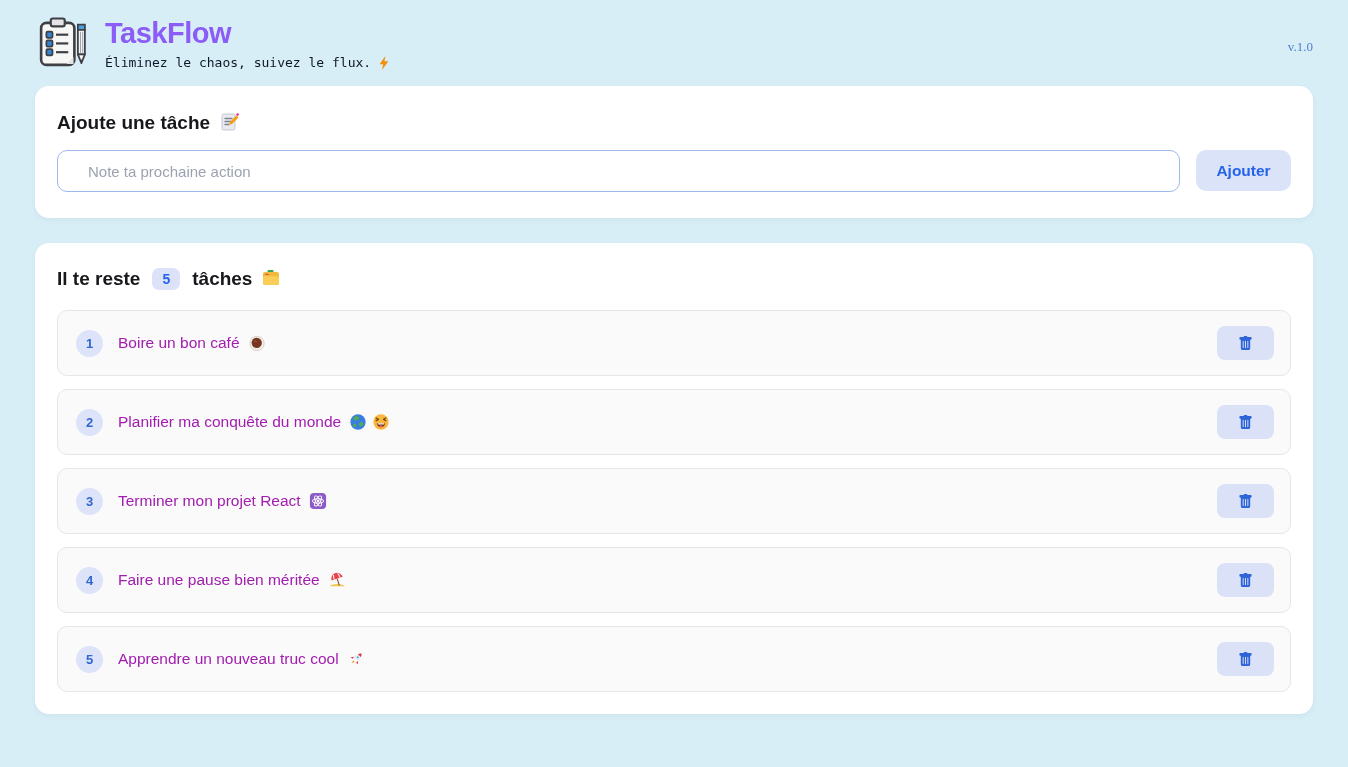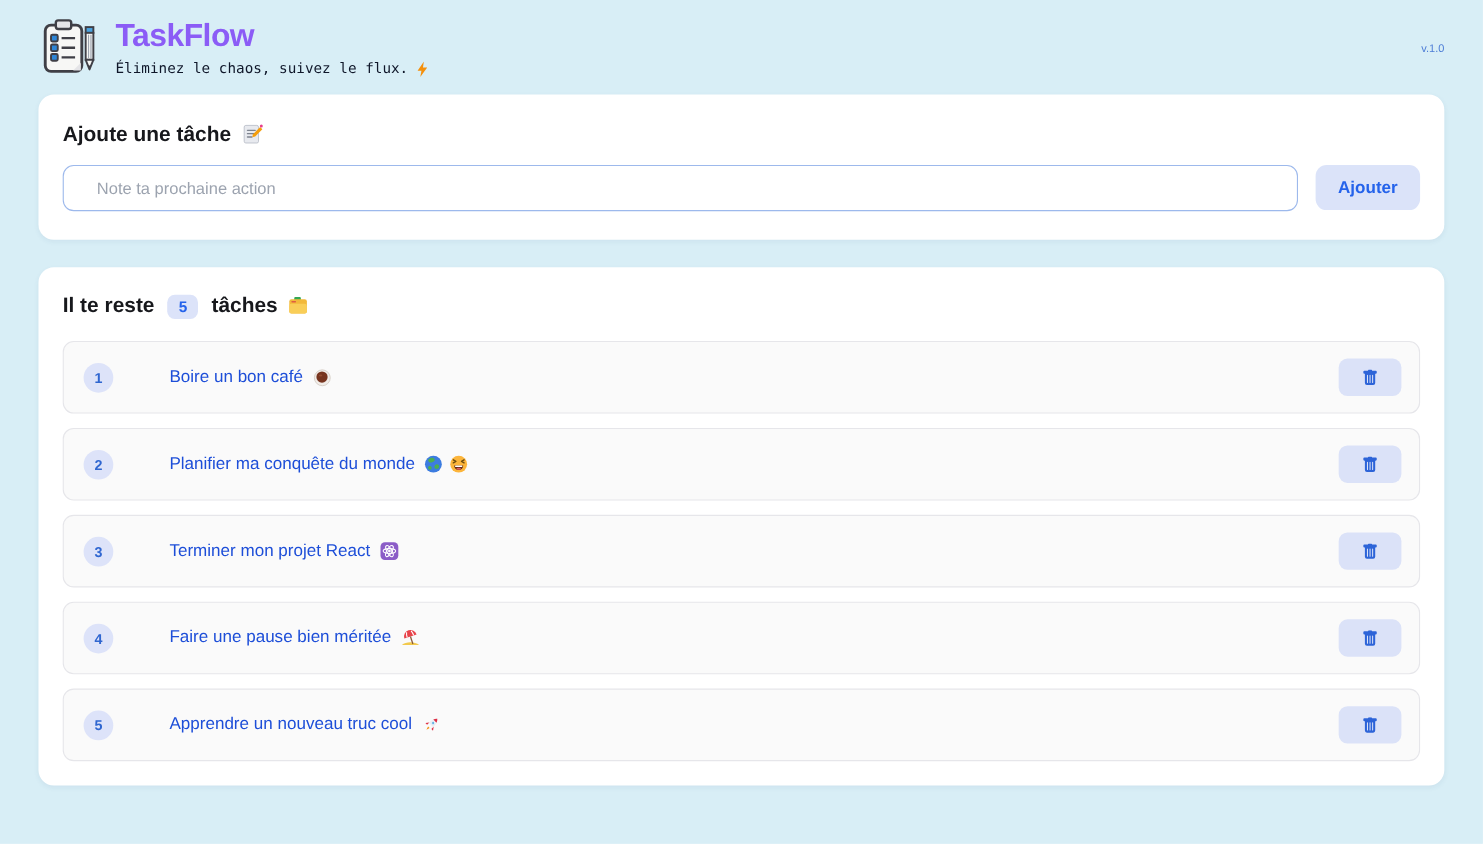--- a/index.html
+++ b/index.html
@@ -9,21 +9,21 @@
     font-family:"Liberation Sans", sans-serif; overflow:hidden; position:relative;
   }
   
   .header { display:flex; justify-content:space-between; align-items:flex-start; padding:15px 35px 0 35px; }
   .brand { display:flex; align-items:flex-start; gap:14px; }
   .logo { width:56px; height:56px; flex:0 0 auto; }
   .logo svg { width:100%; height:100%; }
   .app-title { font-size:29px; font-weight:800; color:#8b5cf6; letter-spacing:-0.5px; line-height:34px; margin-top:1px; }
   .tagline { font-family:"DejaVu Sans Mono", monospace; font-size:13px; color:#0f172a; margin-top:5px; display:flex; align-items:center; gap:6px; }
   .tagline .icon svg { width:14px; height:14px; display:block; }
-  .version { font-family:Liberation Sans, sans-serif; font-size:10px; color:#4d7dd6; margin-top:24px; }
+  .version { font-family:Liberation Serif, serif; font-size:13px; color:#4d7dd6; margin-top:24px; }
   
   .card {
     background:#ffffff; border-radius:14px; margin:0 35px;
     box-shadow:0 2px 5px rgba(30,64,120,0.06);
   }
   .add-card { margin-top:15px; padding:26px 22px 26px 22px; }
   .card-heading { font-size:19px; font-weight:700; color:#17181c; display:flex; gap:9px; }
   .card-heading .icon svg { width:20px; height:20px; display:block; }
   .add-row { display:flex; gap:16px; margin-top:16px; }
   .task-input {
@@ -46,21 +46,21 @@
   .tasks { display:flex; flex-direction:column; gap:13px; margin-top:20px; }
   .task-row {
     height:66px; background:#fafafa; border:1px solid #e6e6ea; border-radius:10px;
     display:flex; align-items:center; padding:0 16px 0 18px;
   }
   .num-badge {
     width:27px; height:27px; border-radius:50%; background:#dde3f9; color:#2f66d0;
     font-size:13px; font-weight:700; display:flex; align-items:center; justify-content:center;
     flex:0 0 auto; margin-right:15px;
   }
-  .task-text { font-size:15.5px; color:#1d4ed8;margin-left:36px; }
+  .task-text { font-size:15.5px; color:#a21caf; }
   .task-emojis { display:inline-flex; align-items:center; gap:5px; margin-left:8px; }
   .task-emojis .icon svg { width:18px; height:18px; display:block; }
   .delete-btn {
     margin-left:auto; width:57px; height:34px; background:#dbe2f8; border:none;
     border-radius:8px; display:flex; align-items:center; justify-content:center; cursor:pointer;
   }
   .delete-btn svg { width:15px; height:15px; display:block; }
 </style>
 </head>
 <body>

